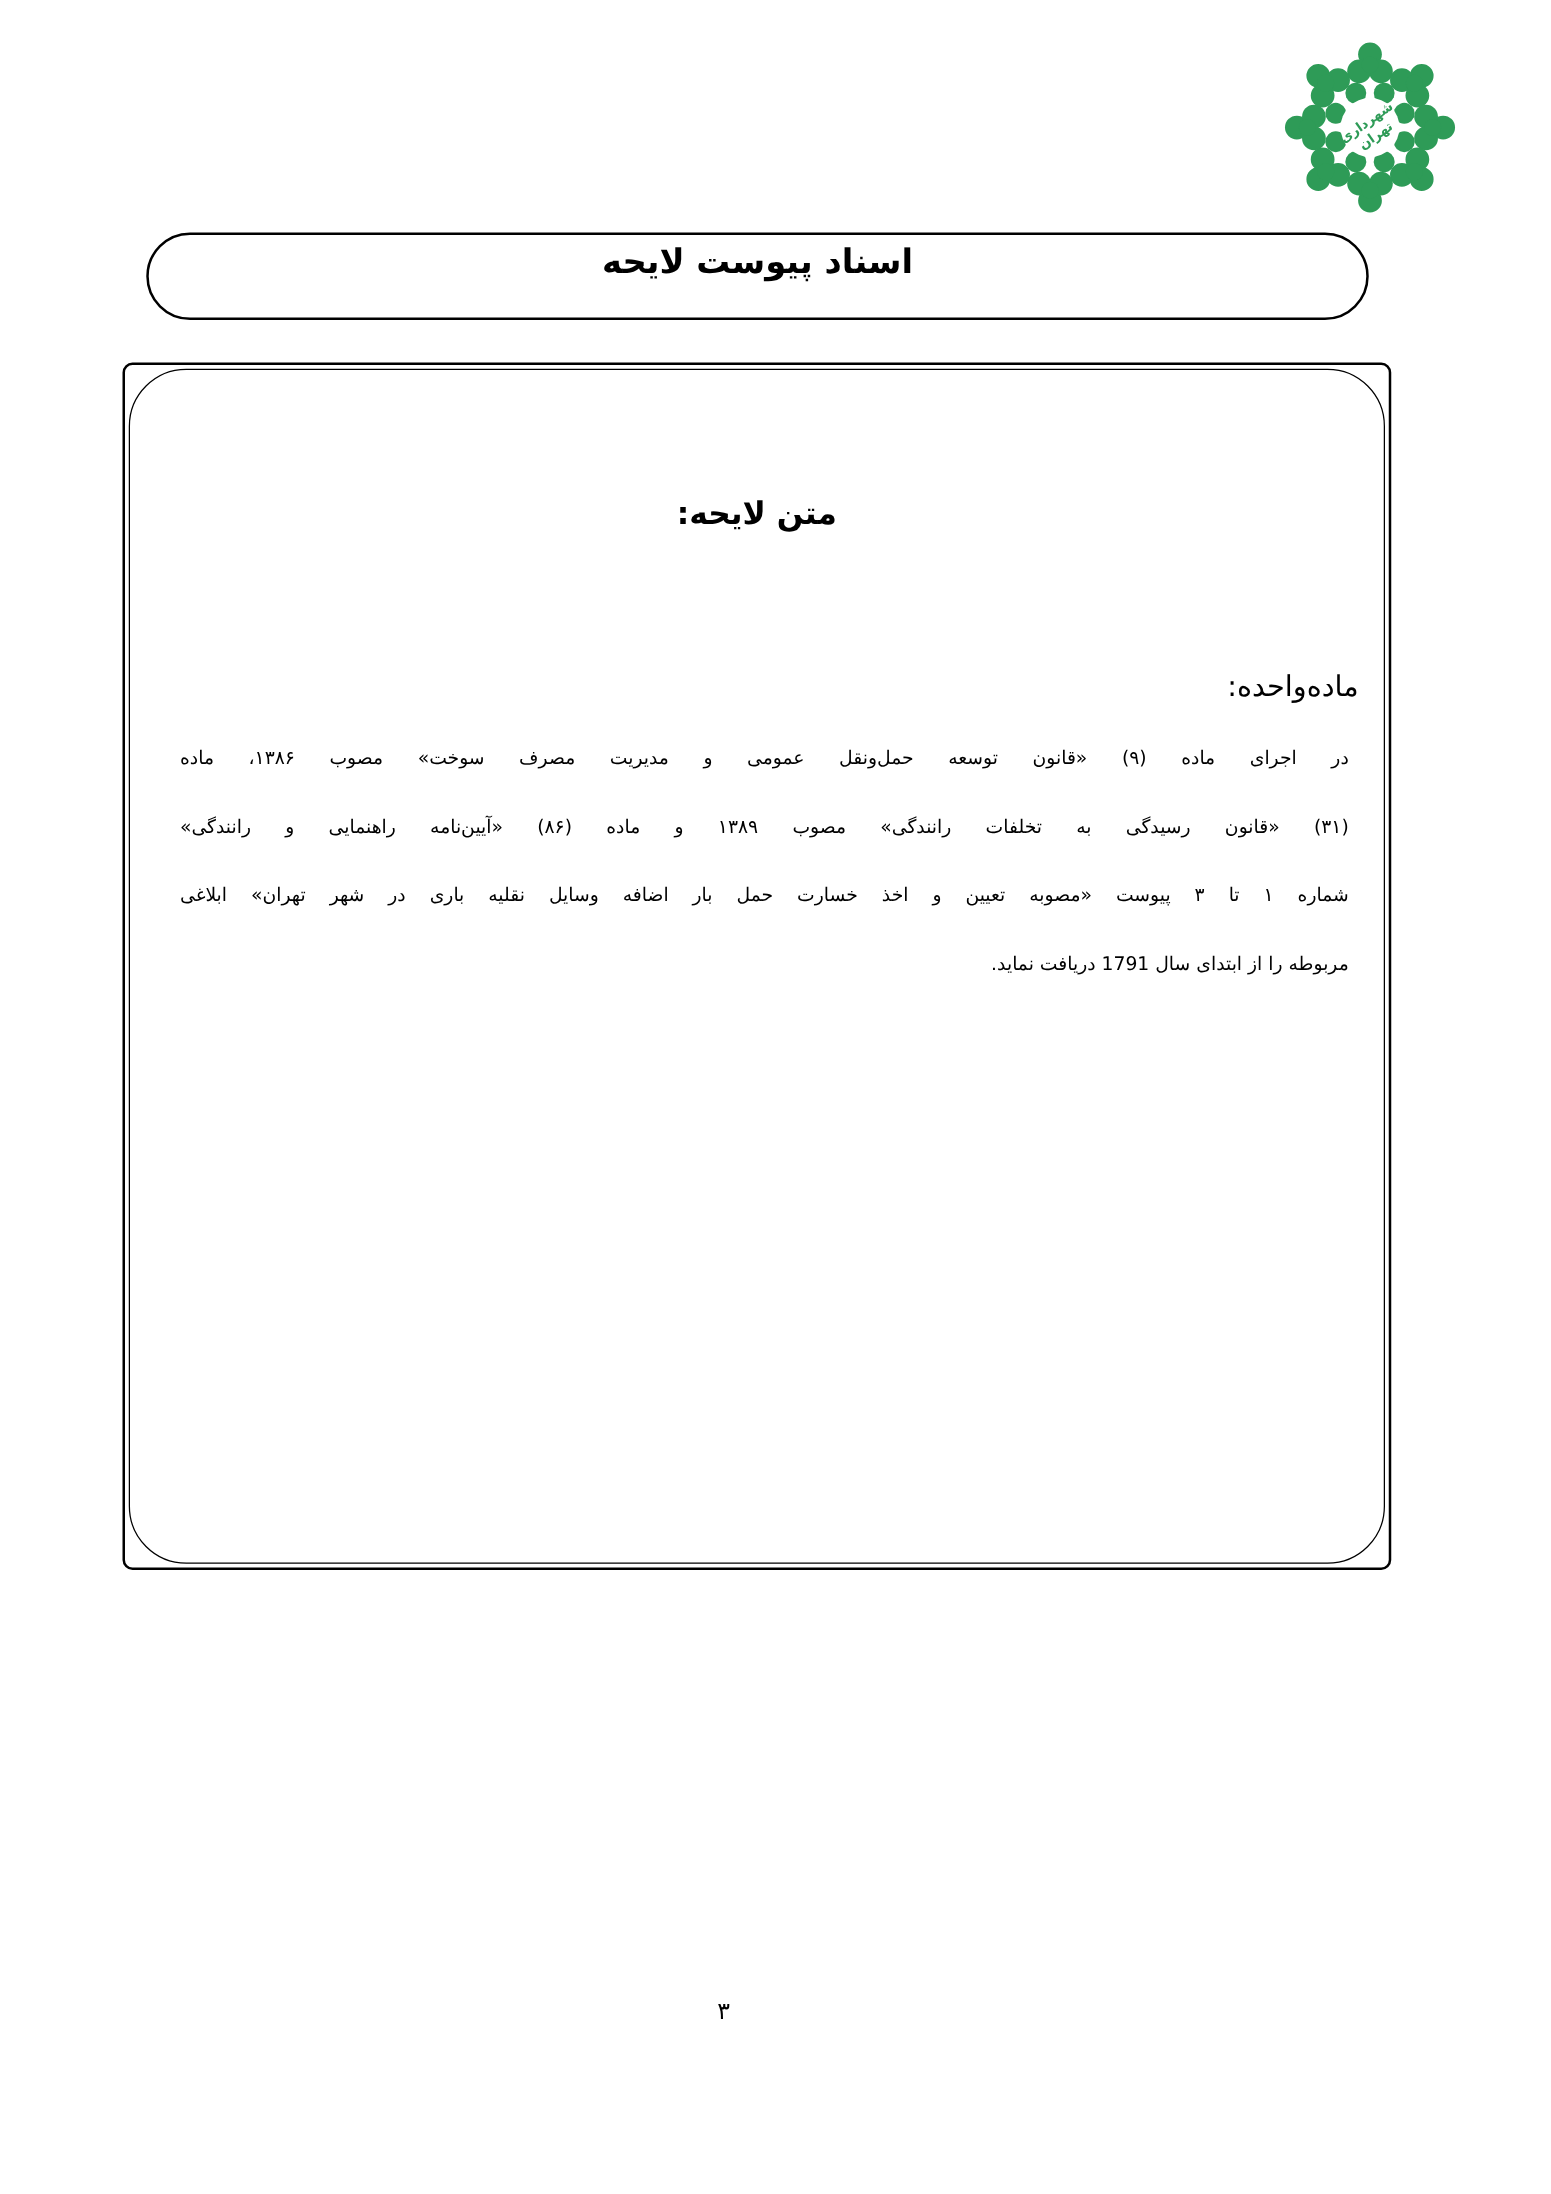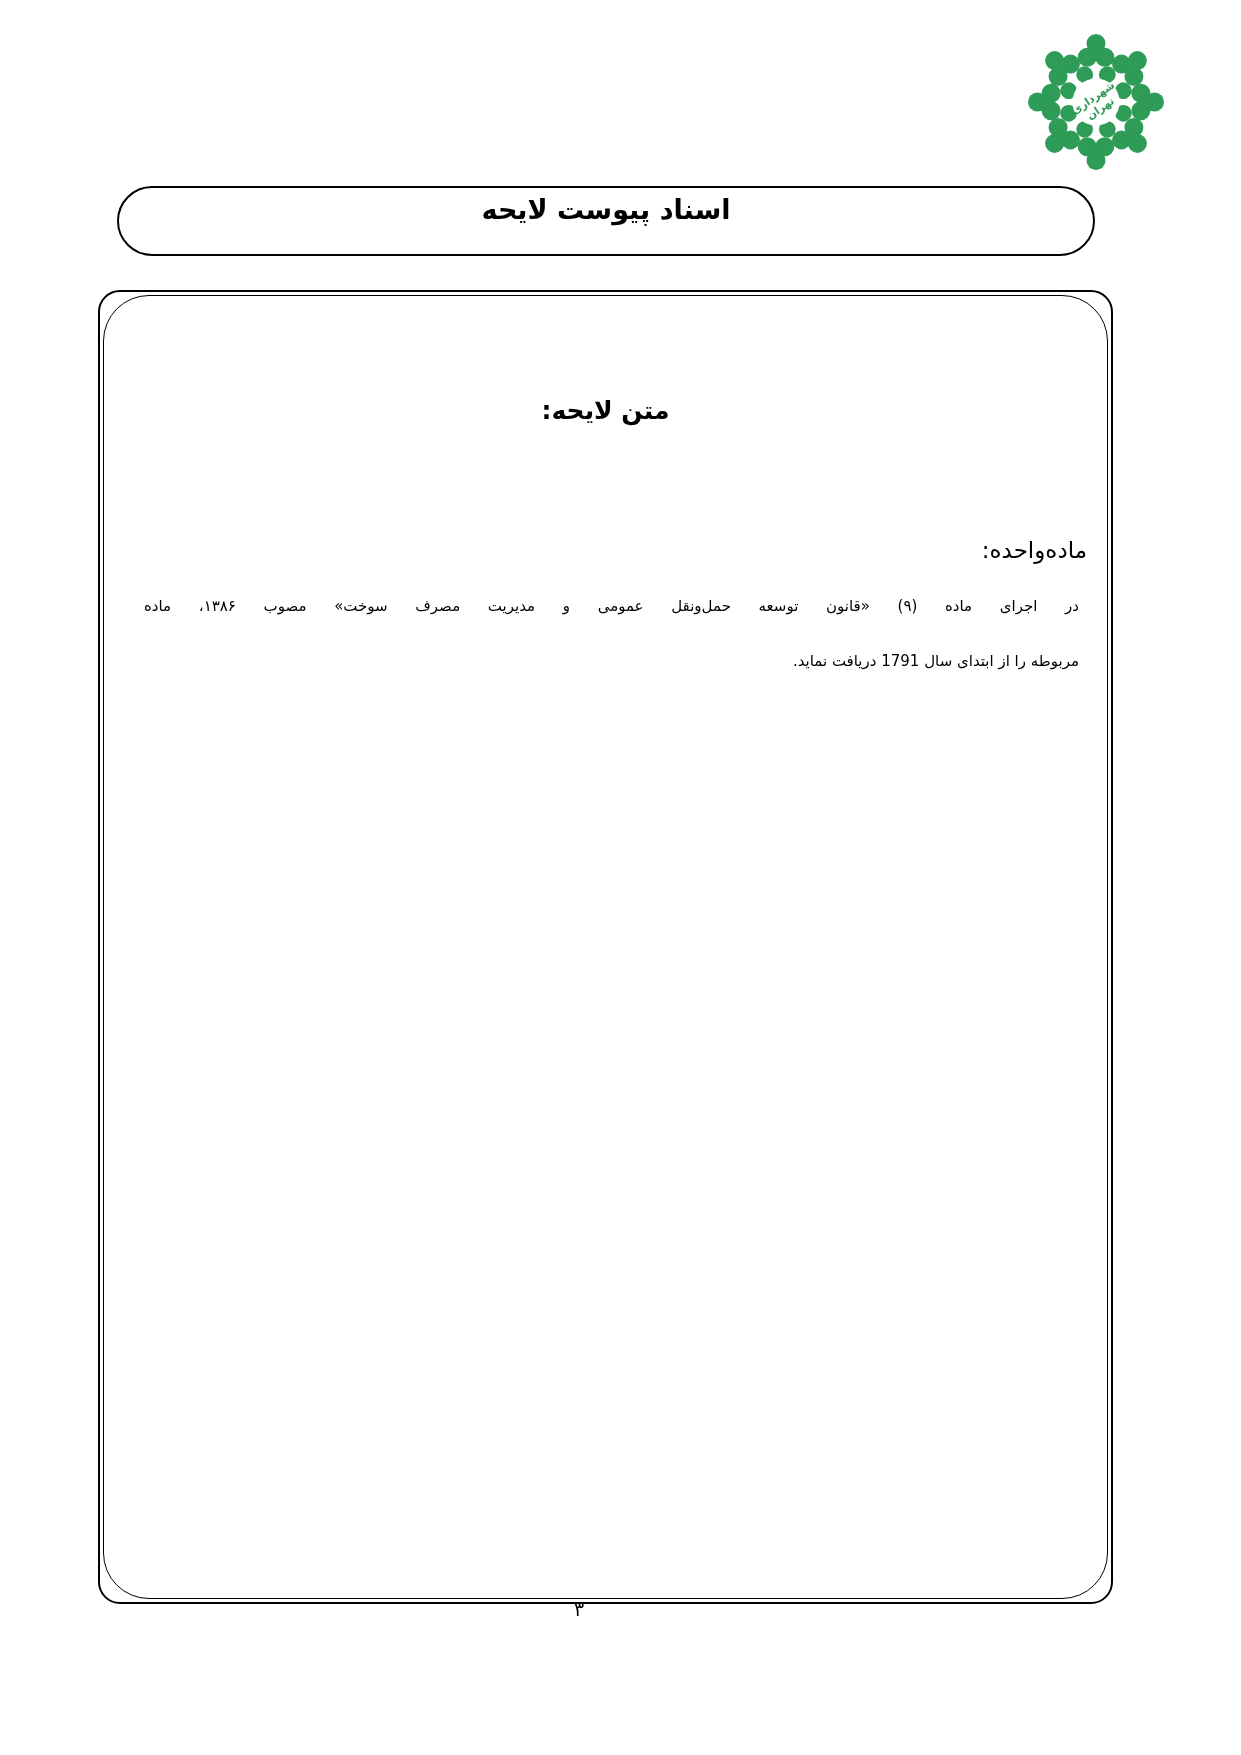--- a/index.html
+++ b/index.html
@@ -37,23 +37,23 @@
     font-weight: bold;
     font-size: 27px;
     padding-top: 6px;
     letter-spacing: 0;
   }
   .doc-box {
     position: absolute;
     left: 98px;
     top: 290px;
     width: 1015px;
-    height: 1314px;
+    height: 966px;
     border: 2px solid #000;
-    border-radius: 22px;
+    border-radius: 8px;
   }
   .doc-box-inner {
     position: absolute;
     inset: 3px;
     border: 1.5px solid #000;
     border-radius: 46px;
     overflow: hidden;
   }
   .doc-title {
     direction: rtl;
@@ -142,20 +142,22 @@
 
   <div class="doc-box">
     <div class="doc-box-inner">
 
       <div class="doc-title">متن لایحه:</div>
 
       <div class="section-heading">ماده‌واحده:</div>
 
       <div class="body-par">
         <div class="body-line">در اجرای ماده (۹) «قانون توسعه حمل‌ونقل عمومی و مدیریت مصرف سوخت» مصوب ۱۳۸۶، ماده</div>
+        <div class="body-line">(۳۱) «قانون رسیدگی به تخلفات رانندگی» مصوب ۱۳۸۹ و ماده (۸۶) «آیین‌نامه راهنمایی و رانندگی»</div>
+        <div class="body-line">شماره ۱ تا ۳ پیوست «مصوبه تعیین و اخذ خسارت حمل بار اضافه وسایل نقلیه باری در شهر تهران» ابلاغی</div>
         <div class="body-line last">مربوطه را از ابتدای سال 1791 دریافت نماید.</div>
       </div>
 
     </div>
   </div>
 
   <div class="page-number">۳</div>
 
 </div>
 

